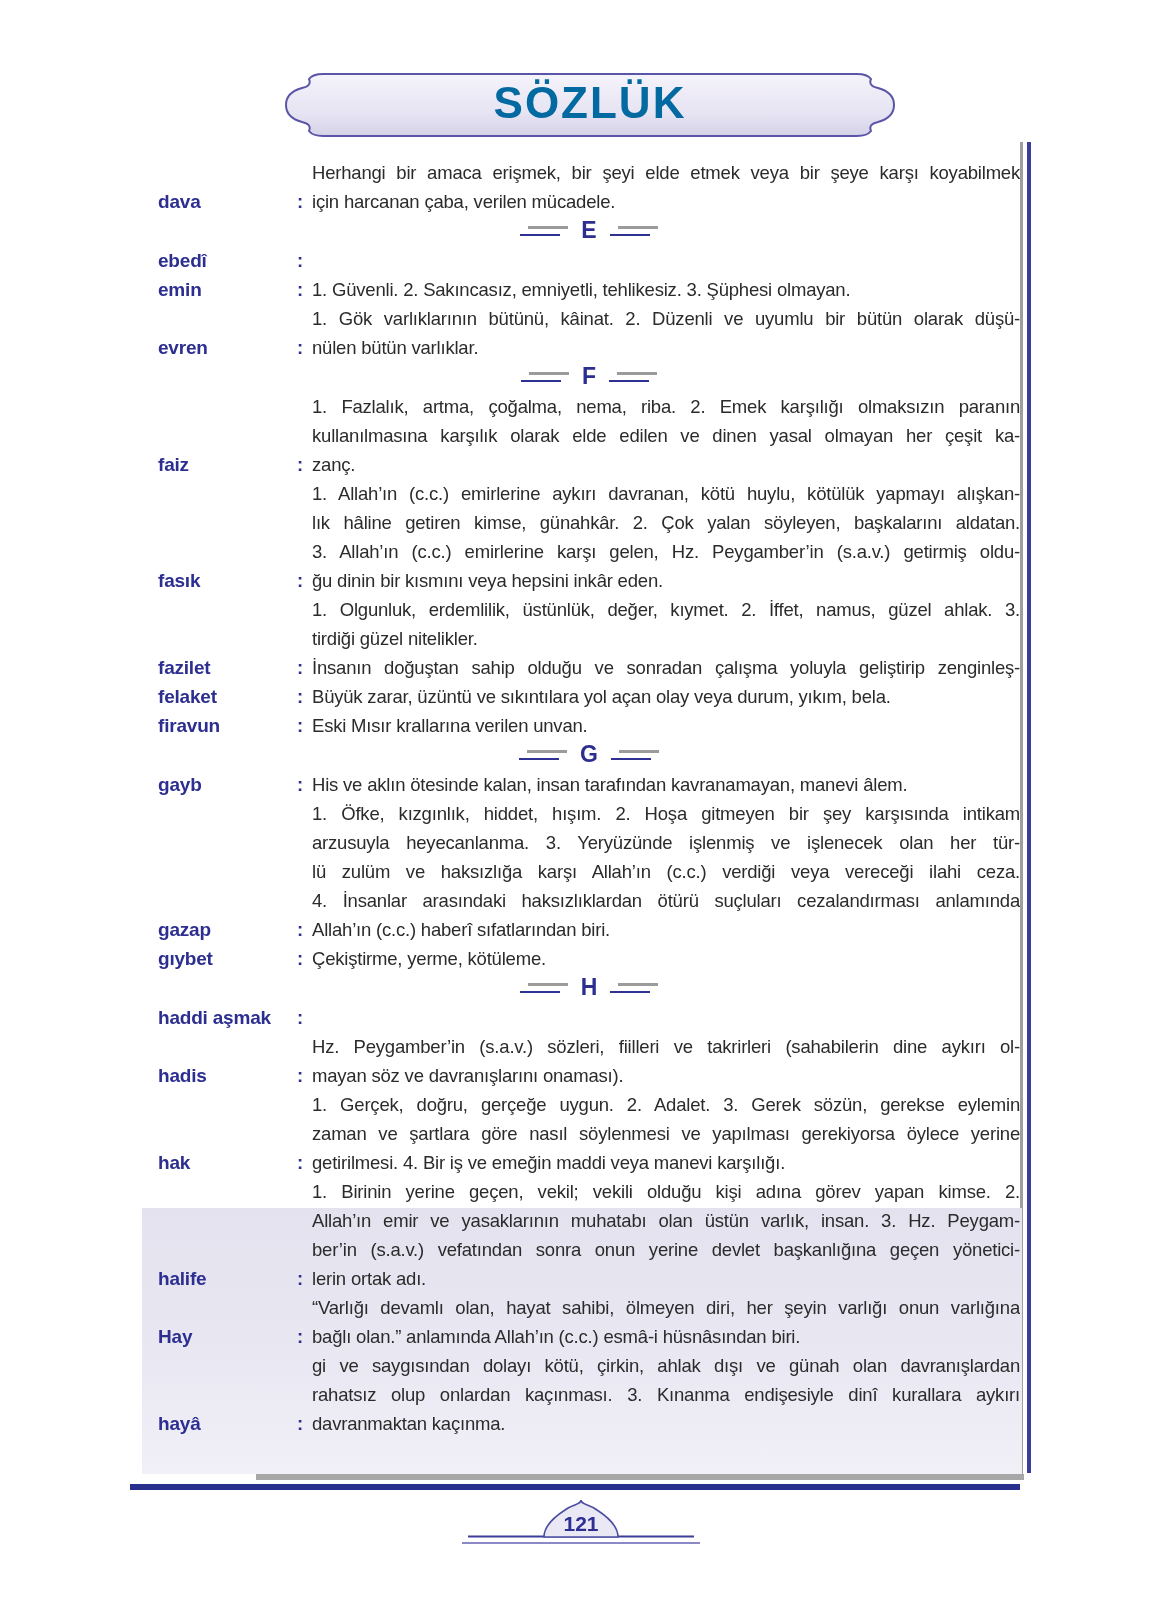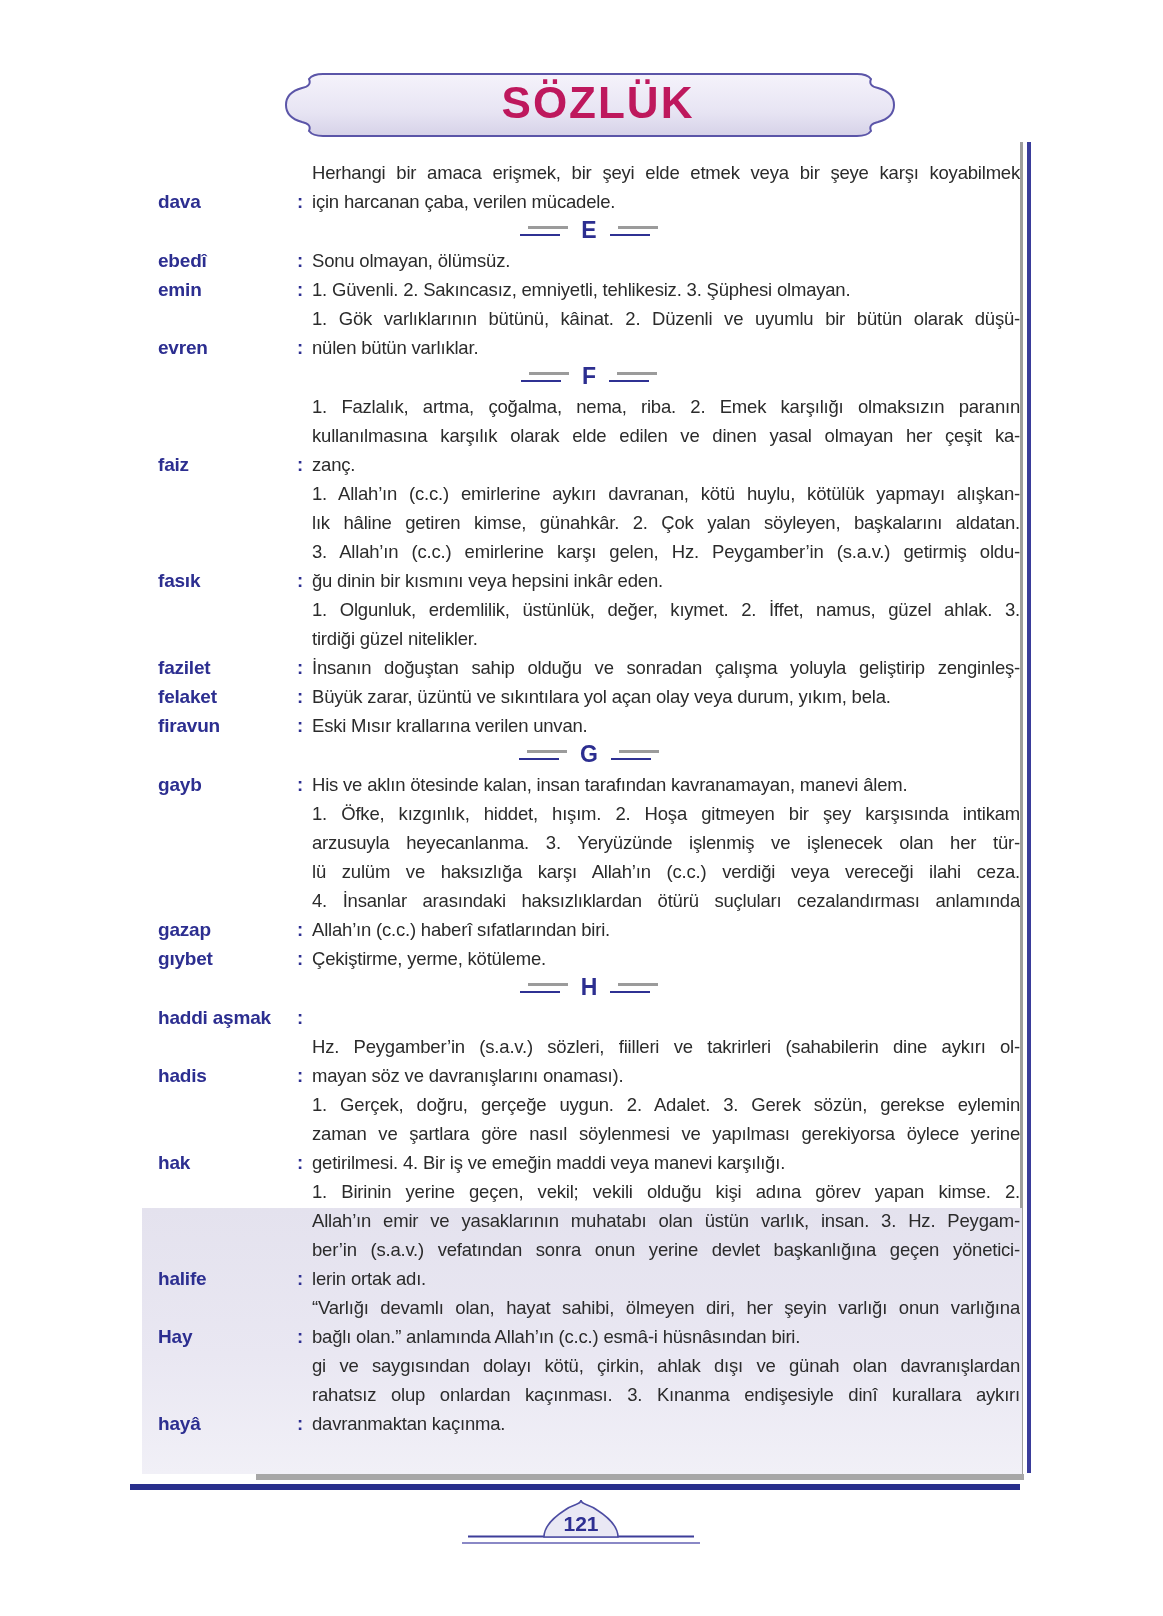--- a/index.html
+++ b/index.html
@@ -4,22 +4,22 @@
 <style>
   html,body{margin:0;padding:0;background:#ffffff;}
   .page{
     position:relative;width:1163px;height:1616px;background:#ffffff;overflow:hidden;
     font-family:"Liberation Sans","DejaVu Sans",sans-serif;
   }
   
   .plaque{position:absolute;left:285px;top:70px;width:610px;height:70px;}
   .plaque svg{position:absolute;left:0;top:0;}
   .plaque-title{
-    position:absolute;left:8px;top:0;width:610px;height:68px;line-height:66px;
-    text-align:center;font-size:44px;font-weight:bold;letter-spacing:2px;color:#be185d;
+    position:absolute;left:0;top:0;width:610px;height:68px;line-height:66px;
+    text-align:center;font-size:44px;font-weight:bold;letter-spacing:2px;color:#0369a1;
   }
   
   .vline-gray{position:absolute;left:1020px;top:142px;width:3px;height:1332px;background:#9e9e9e;}
   .vline-blue{position:absolute;left:1027px;top:142px;width:4px;height:1331px;background:#3a3d9b;}
   
   .shade{
     position:absolute;left:142px;top:1208px;width:880px;height:266px;
     background:linear-gradient(180deg,#e4e2ee 0%,#e9e7f2 55%,#f1f0f7 100%);
   }
   .shade-shadow{position:absolute;left:256px;top:1474px;width:768px;height:6px;background:#a7a7a7;}
@@ -100,23 +100,20 @@
         </div>
       </div>
       <div class="separator">
         <span class="sep-lines"></span>
         <span class="sep-letter">E</span>
         <span class="sep-lines"></span>
       </div>
       <div class="entry">
         <div class="term">ebedî</div>
         <div class="colon">:</div>
-        <div class="defs">
-          <div class="def-line last">Sonu olmayan, ölümsüz.</div>
-        </div>
       </div>
       <div class="entry">
         <div class="term">emin</div>
         <div class="colon">:</div>
         <div class="defs">
           <div class="def-line last">1. Güvenli. 2. Sakıncasız, emniyetli, tehlikesiz. 3. Şüphesi olmayan.</div>
         </div>
       </div>
       <div class="entry">
         <div class="term">evren</div>

